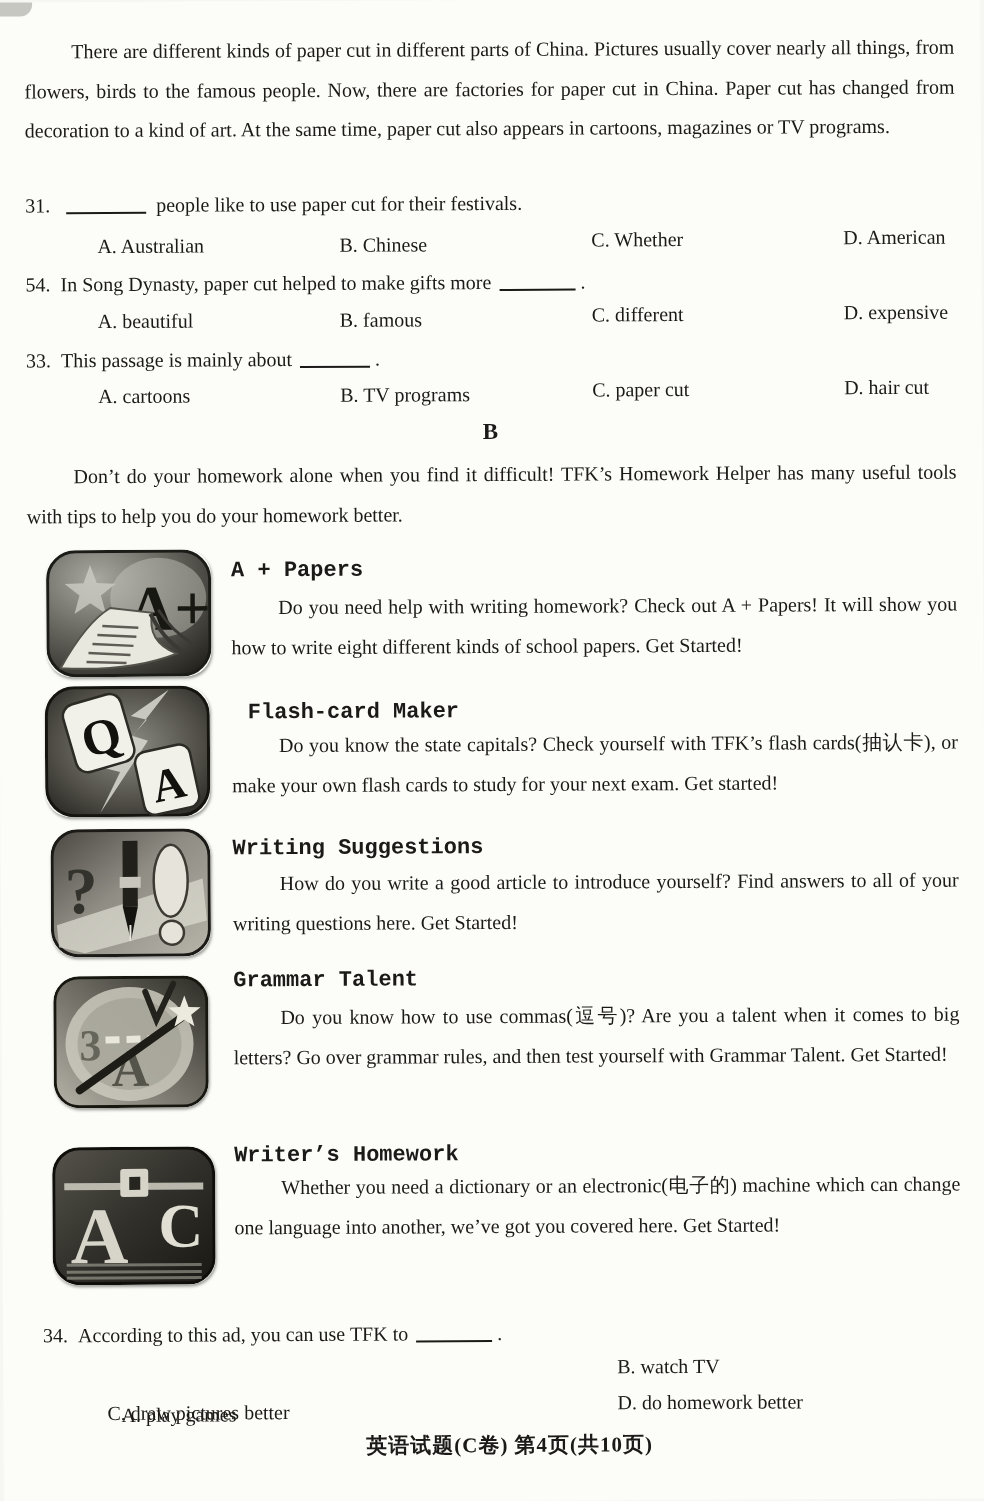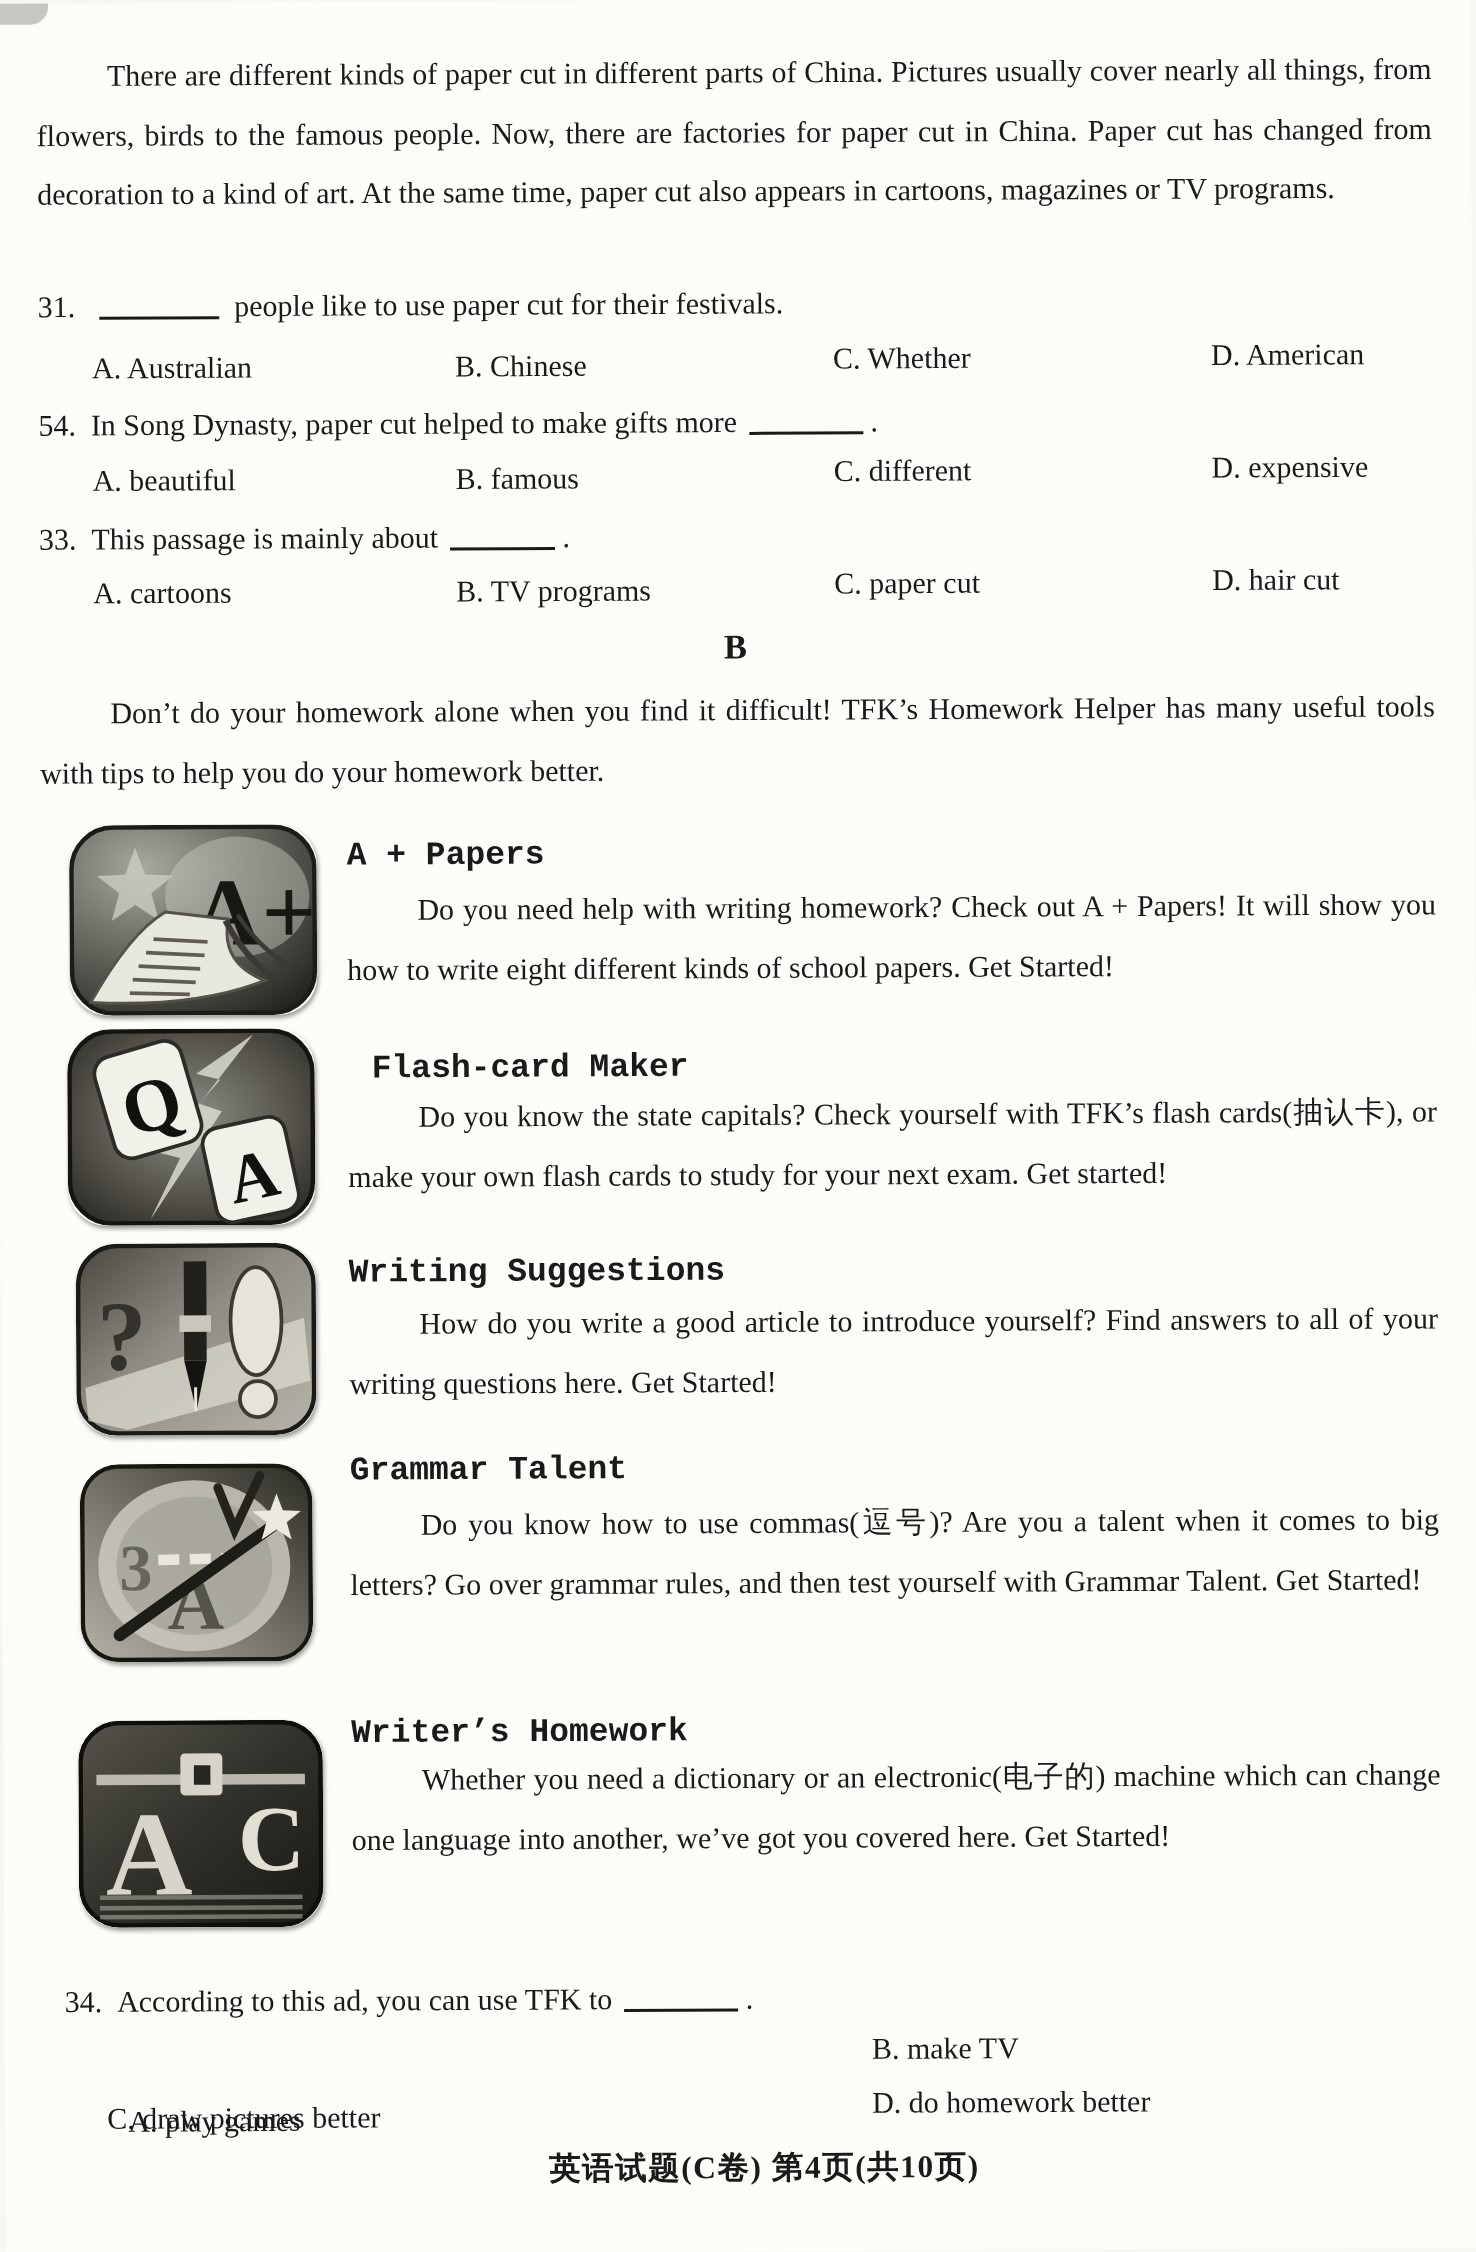--- a/index.html
+++ b/index.html
@@ -24,21 +24,21 @@
   .q-num{margin-right:8px;}
   .q-before{margin-left:2px;}
   .q-after{margin-left:8px;}
   .q-after.tight{margin-left:3px;}
   .qtext:empty{display:none;}
   .blank{
     display:inline-block;height:13px;margin:0 2px -2px 8px;
     border-bottom:2px solid #1b1a18;
   }
   .opt-row{position:absolute;left:0;top:0;width:984px;height:30px;}
-  .opt{position:absolute;font-size:20px;line-height:26px;white-space:nowrap;}
+  .opt{position:absolute;font-size:20px;line-height:26px;white-space:nowrap;margin-left:36px;}
   .opt.c1{left:64px;}
   .opt.c2{left:306px;}
   .opt.c3{left:558px;transform:translateY(-4px);}
   .opt.c4{left:810px;transform:translateY(-5px);}
   .section-label{
     left:0;top:419px;width:984px;text-align:center;
     font-size:23px;font-weight:bold;line-height:26px;
   }
   .tool-title{
     margin:0;font-size:22px;font-weight:bold;line-height:27px;white-space:nowrap;font-family:Liberation Mono, monospace;
@@ -222,19 +222,19 @@
       </g>
     </svg>
     <h3 class="abs tool-title" style="left:232px;top:1141px">Writer’s Homework</h3>
     <div class="abs tool-body" style="left:232px;top:1167px">Whether you need a dictionary or an electronic(电子的) machine which can change one language into another, we’ve got you covered here. Get Started!</div>
   </section>
 
   <div class="abs q-line" style="left:40px;top:1320px">
     <span class="q-num">34.</span><span class="qtext q-before">According to this ad, you can use TFK to</span><span class="blank" style="width:76px"></span><span class="qtext q-after tight">.</span>
   </div>
   <span class="abs opt" style="left:82px;top:1400px">A. play games</span>
-  <span class="abs opt" style="left:578px;top:1354px">B. make TV</span>
+  <span class="abs opt" style="left:578px;top:1354px">B. watch TV</span>
   <span class="abs opt" style="left:68px;top:1398px">C. draw pictures better</span>
   <span class="abs opt" style="left:578px;top:1390px">D. do homework better</span>
 
   <div class="abs footer">英语试题(C卷) 第4页(共10页)</div>
 
 </div>
 
 </body></html>

